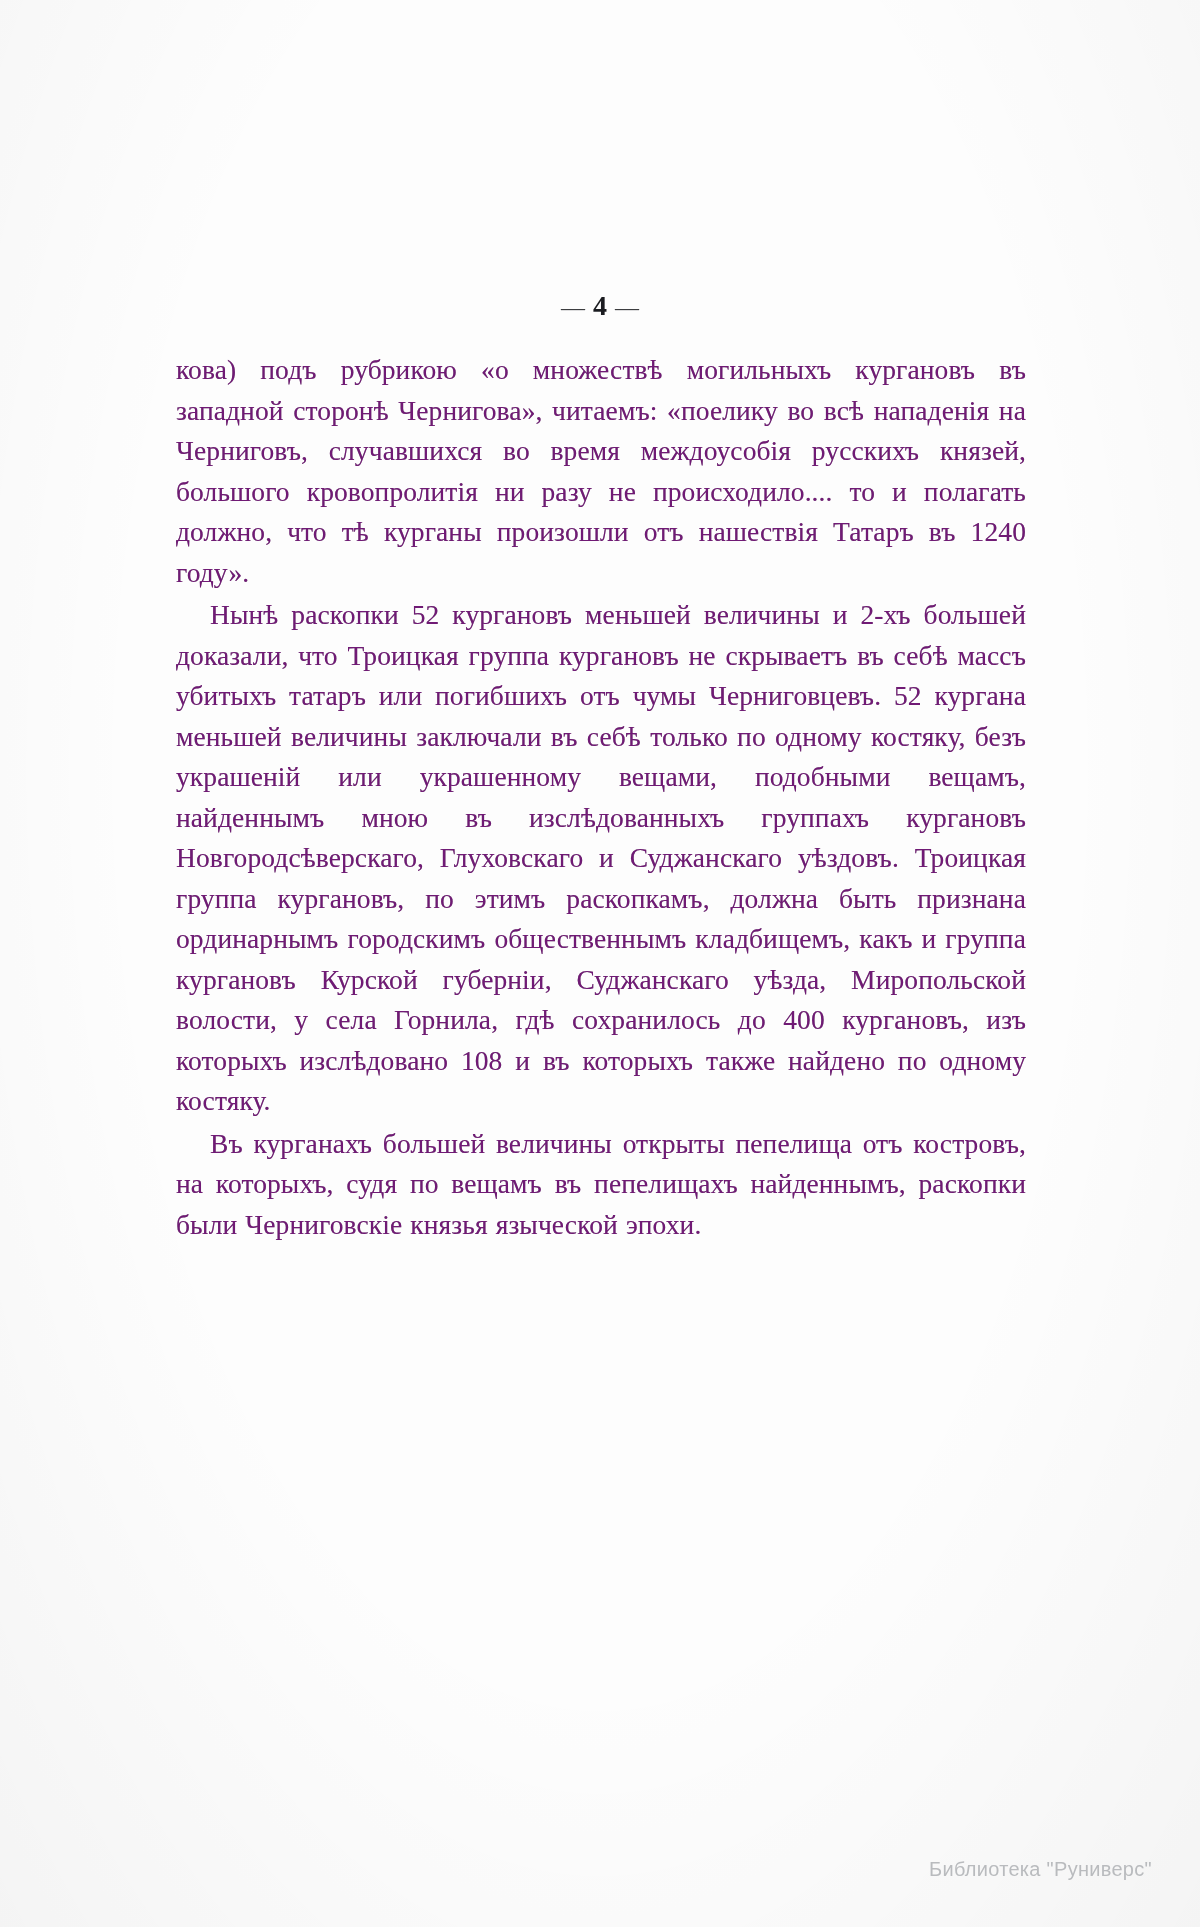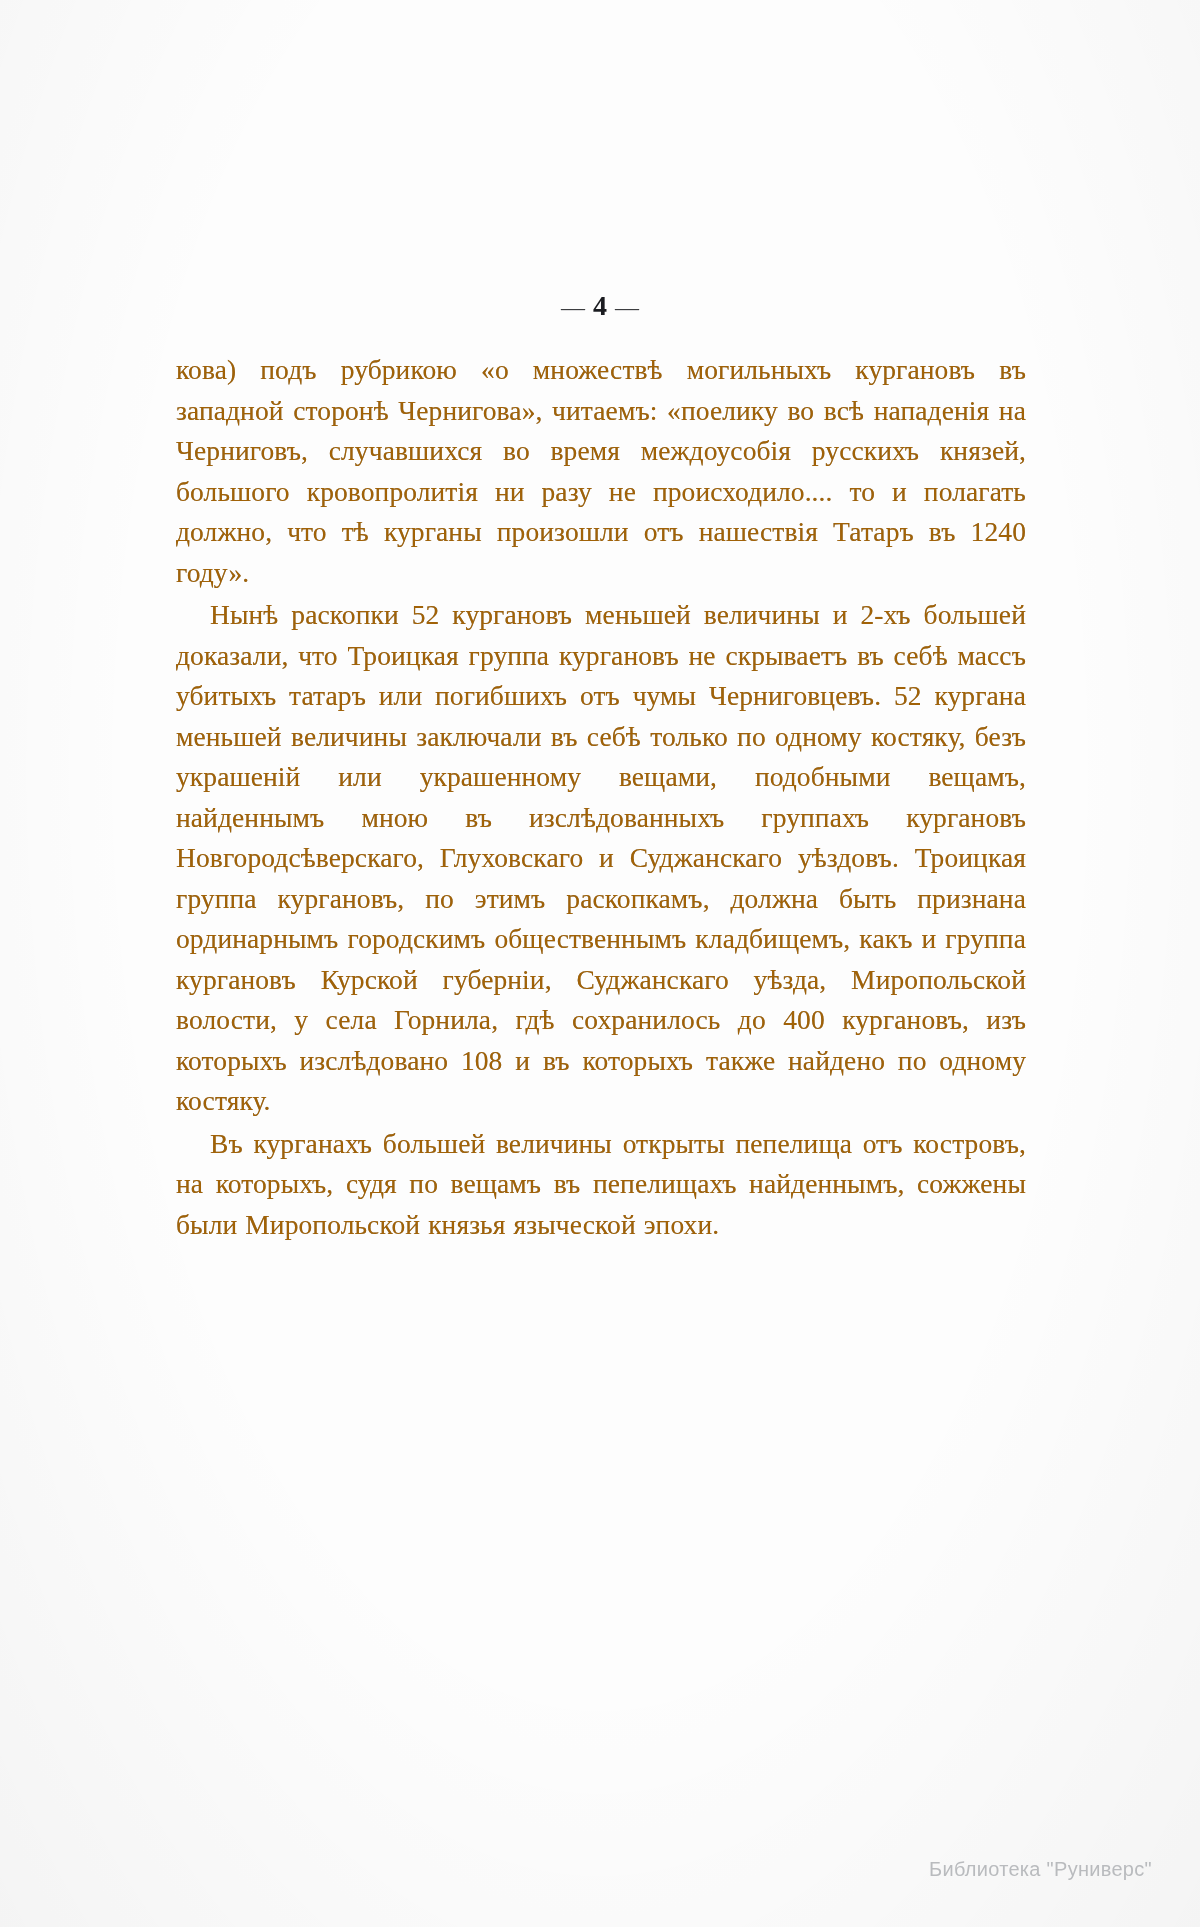--- a/index.html
+++ b/index.html
@@ -59,21 +59,21 @@
     top: 60px;
     width: 850px;
   }
 
   p.para {
     margin: 0 0 2px 0;
     font-size: 27.5px;
     line-height: 40.5px;
     text-align: justify;
     text-align-last: left;
-    color: #a16207;
+    color: #701a75;
     word-spacing: 1px;
     letter-spacing: .1px;
   }
   p.para.indent { text-indent: 34px; }
 
   
   p.para { text-shadow: 0 0 .4px rgba(0,0,0,.35); }
 
   .watermark {
     position: absolute;
@@ -93,20 +93,20 @@
 
   <div class="text-block">
 
     <div class="folio">
       <span class="dash">—</span><span class="num">4</span><span class="dash">—</span>
     </div>
 
     <div class="body-text">
       <p class="para">кова) подъ рубрикою «о множествѣ могильныхъ кургановъ въ западной сторонѣ Чернигова», читаемъ: «поелику во всѣ нападенія на Черниговъ, случавшихся во время междоусобія русскихъ князей, большого кровопролитія ни разу не происходило.... то и полагать должно, что тѣ курганы произошли отъ нашествія Татаръ въ 1240 году».</p>
       <p class="para indent">Нынѣ раскопки 52 кургановъ меньшей величины и 2-хъ большей доказали, что Троицкая группа кургановъ не скрываетъ въ себѣ массъ убитыхъ татаръ или погибшихъ отъ чумы Черниговцевъ. 52 кургана меньшей величины заключали въ себѣ только по одному костяку, безъ украшеній или украшенному вещами, подобными вещамъ, найденнымъ мною въ изслѣдованныхъ группахъ кургановъ Новгородсѣверскаго, Глуховскаго и Суджанскаго уѣздовъ. Троицкая группа кургановъ, по этимъ раскопкамъ, должна быть признана ординарнымъ городскимъ общественнымъ кладбищемъ, какъ и группа кургановъ Курской губерніи, Суджанскаго уѣзда, Миропольской волости, у села Горнила, гдѣ сохранилось до 400 кургановъ, изъ которыхъ изслѣдовано 108 и въ которыхъ также найдено по одному костяку.</p>
-      <p class="para indent">Въ курганахъ большей величины открыты пепелища отъ костровъ, на которыхъ, судя по вещамъ въ пепелищахъ найденнымъ, сожжены были Миропольской князья языческой эпохи.</p>
+      <p class="para indent">Въ курганахъ большей величины открыты пепелища отъ костровъ, на которыхъ, судя по вещамъ въ пепелищахъ найденнымъ, раскопки были Черниговскіе князья языческой эпохи.</p>
     </div>
 
   </div>
 
   <div class="watermark">Библиотека "Руниверс"</div>
 
 </div>
 
 </body></html>

